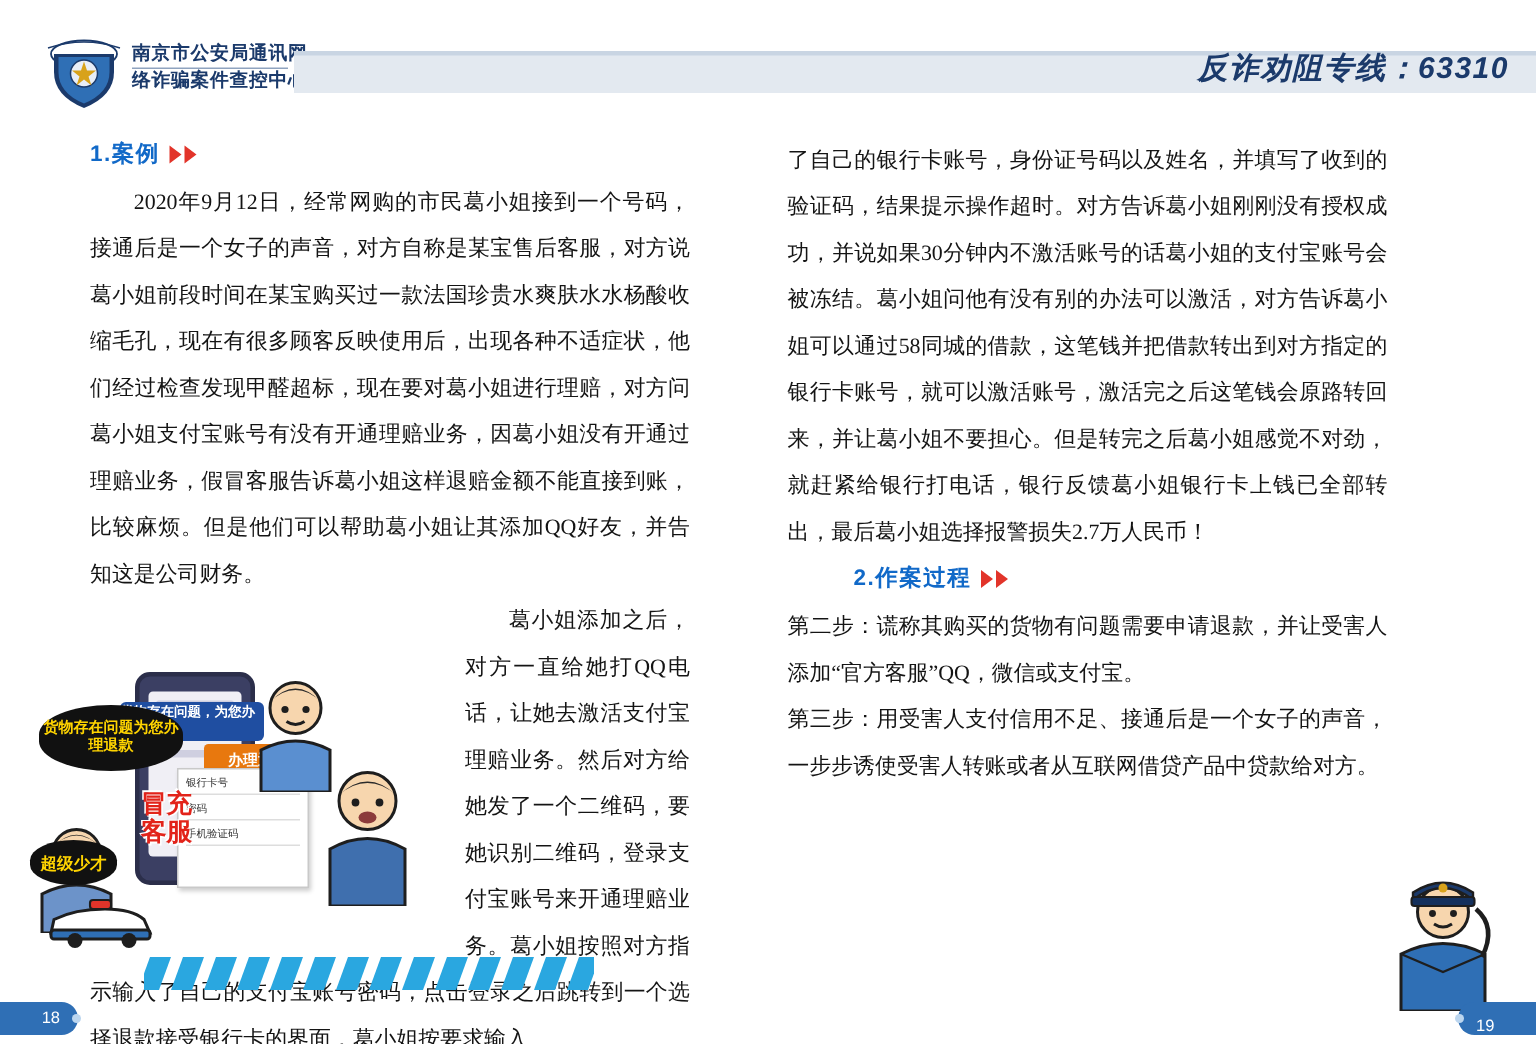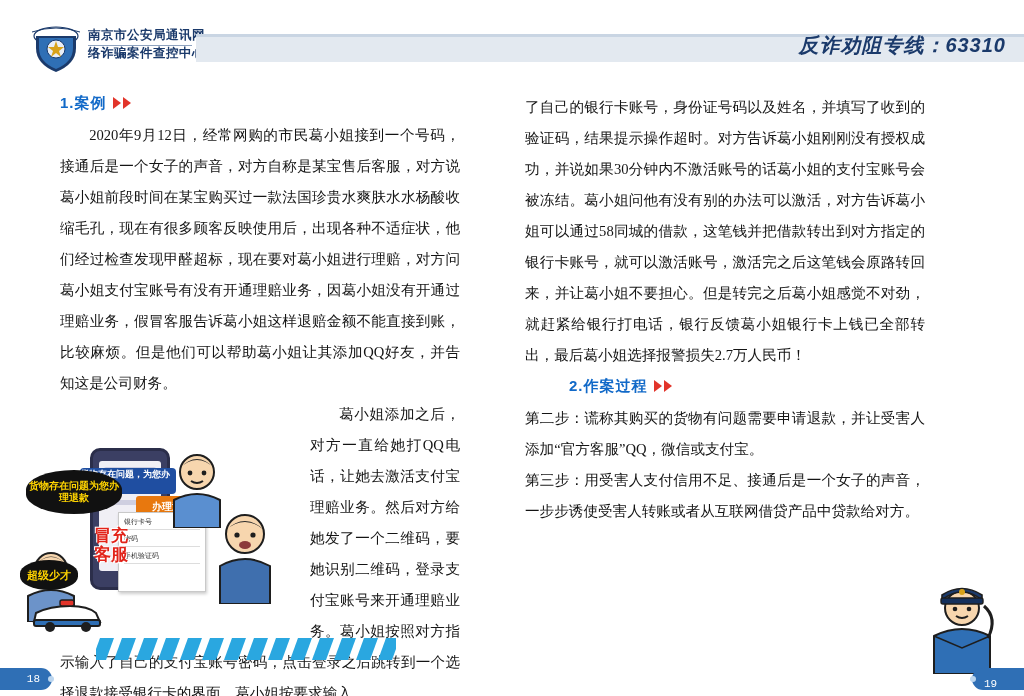--- a/index.html
+++ b/index.html
@@ -140,21 +140,21 @@
   }
   .slogan{
     position:absolute;right:106px;top:628px;
     font-family:"Liberation Sans","DejaVu Sans",sans-serif;
     font-size:22px;font-weight:bold;color:#1b3a6b;letter-spacing:3px;
   }
   .officer-big{position:absolute;right:22px;top:578px;width:80px;height:96px;}
 
   .pg{
     position:absolute;bottom:6px;width:40px;height:22px;
-    font-family:Liberation Mono, monospace;
+    font-family:Liberation Sans, sans-serif;
     font-size:11px;color:#ffffff;display:flex;align-items:center;
   }
   .pg-left{left:0;background:#2f6fb5;border-radius:0 11px 11px 0;justify-content:flex-end;padding-right:12px;}
   .pg-right{right:0;background:#2f6fb5;border-radius:11px 0 0 11px;justify-content:flex-start;padding-left:12px;align-items:flex-end;}
   .pg-dot{position:absolute;width:6px;height:6px;border-radius:50%;background:#bcd6ef;bottom:14px;}
 </style>
 </head>
 <body>
 
 <div class="page">

